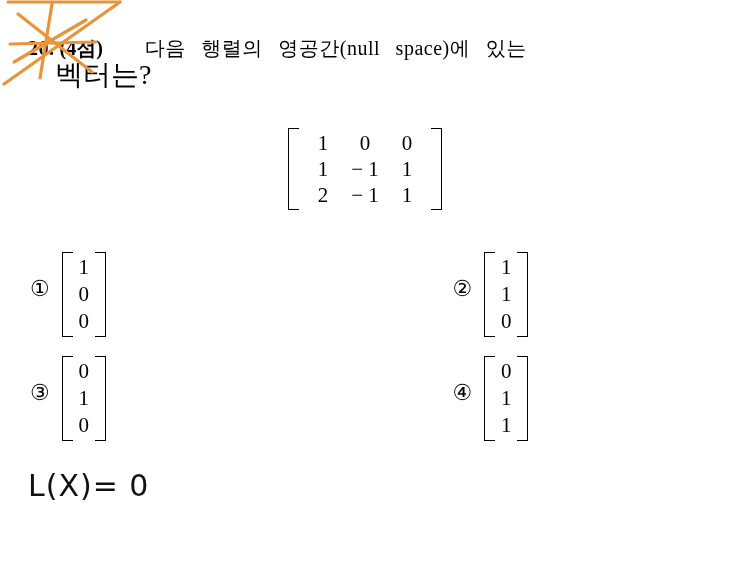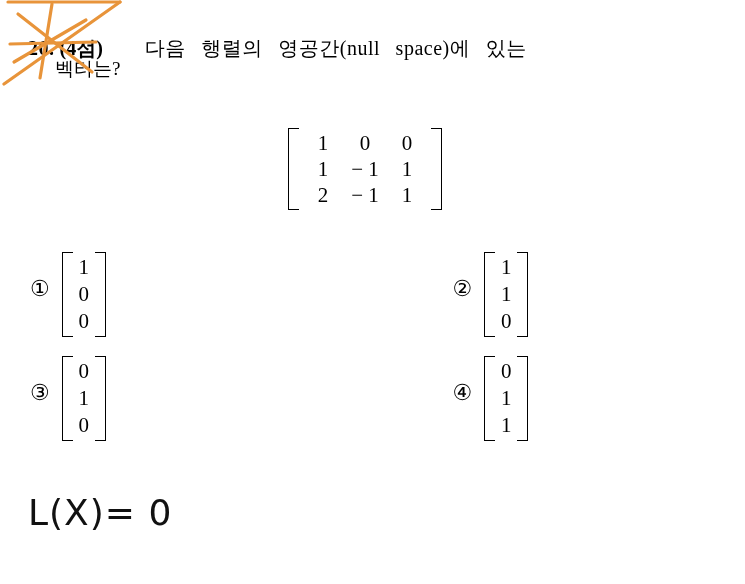--- a/index.html
+++ b/index.html
@@ -39,21 +39,21 @@
     letter-spacing: 0.5px;
     margin-left: 37px;
   }
   .q-wide {
     word-spacing: 10px;
   }
   .q-line2 {
     position: absolute;
     left: 55px;
     top: 56px;
-    font-size: 19px;
+    font-size: 28px;
     text-align: right;
   }
 
   
   .scribble {
     position: absolute;
     left: 0px;
     top: 0px;
     width: 140px;
     height: 100px;
@@ -136,23 +136,23 @@
     line-height: 27px;
   }
   .vec .mat-cell {
     width: 16px;
   }
 
   
   .handwrite {
     position: absolute;
     left: 28px;
-    top: 492px;
+    top: 468px;
     font-family: "DejaVu Sans", sans-serif;
-    font-size: 36px;
+    font-size: 30px;
     letter-spacing: 1px;
     color: #111111;
   }
 </style>
 </head>
 <body>
 
 <div class="question-block">
   <div class="q-line">
     <span class="q-num">20.</span>

